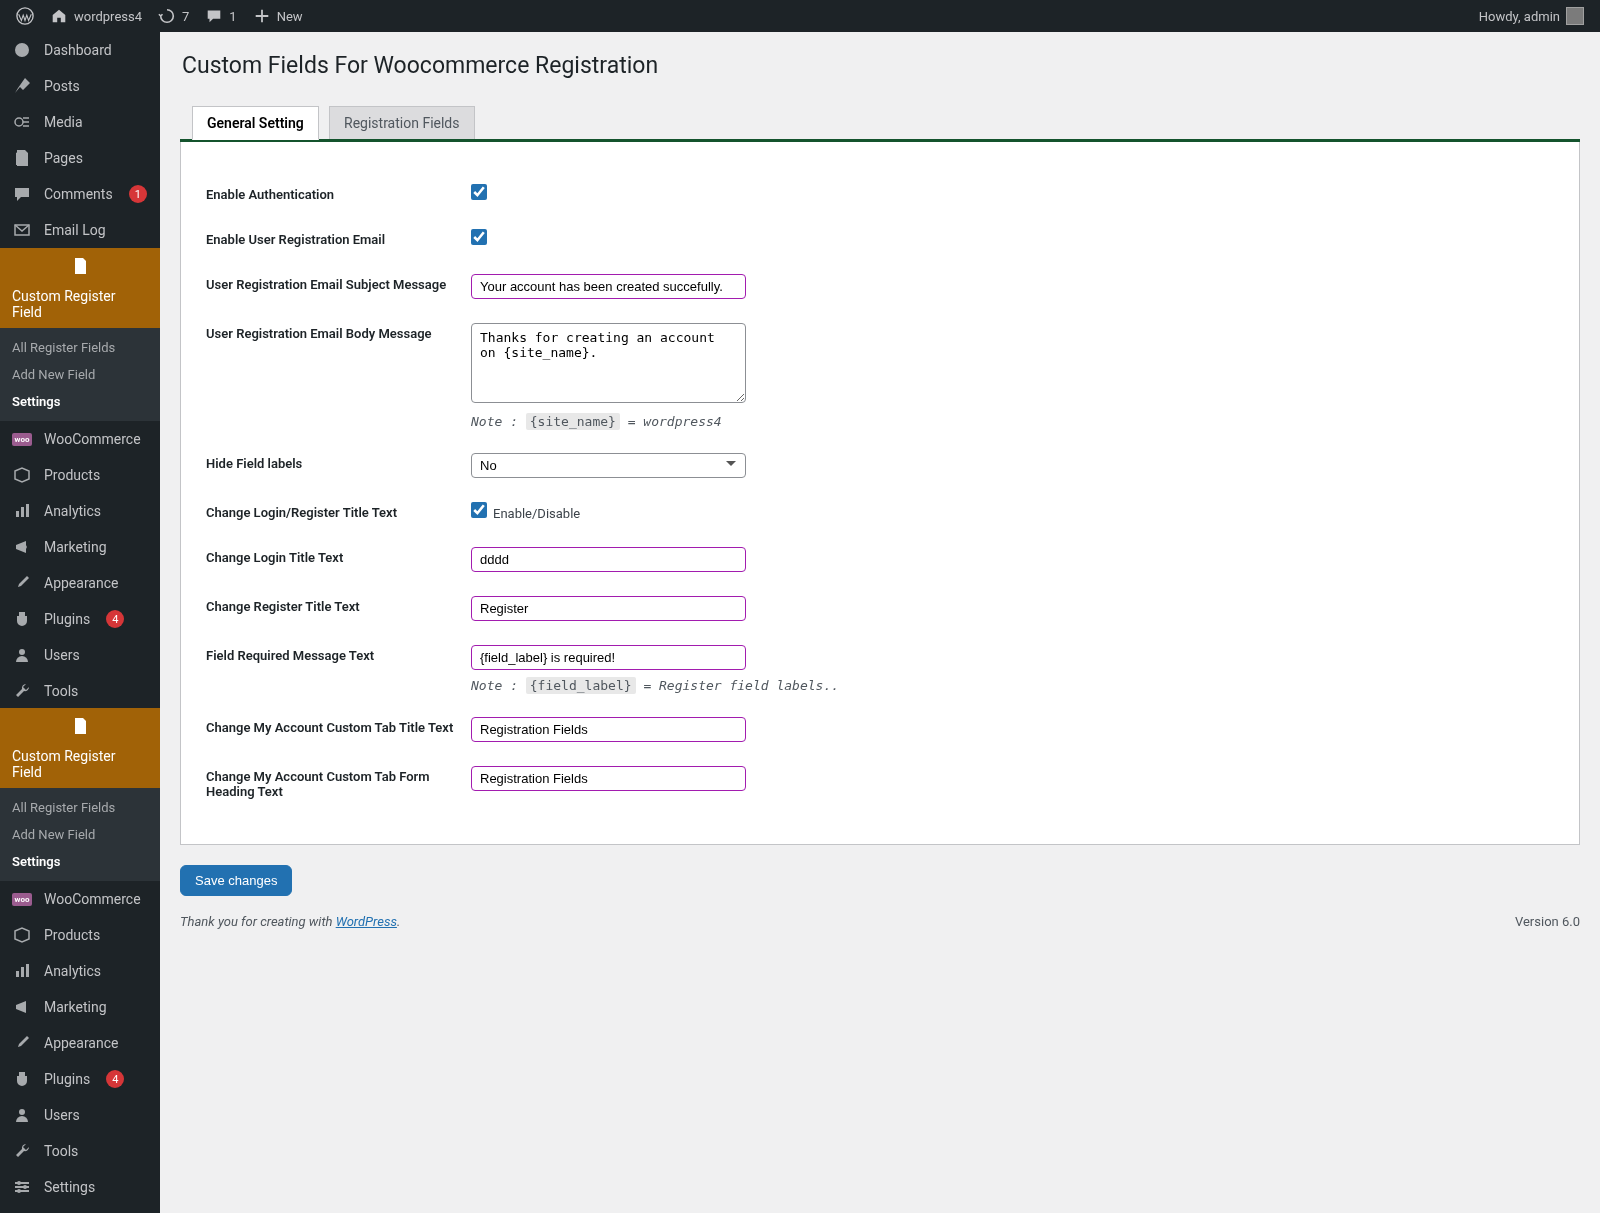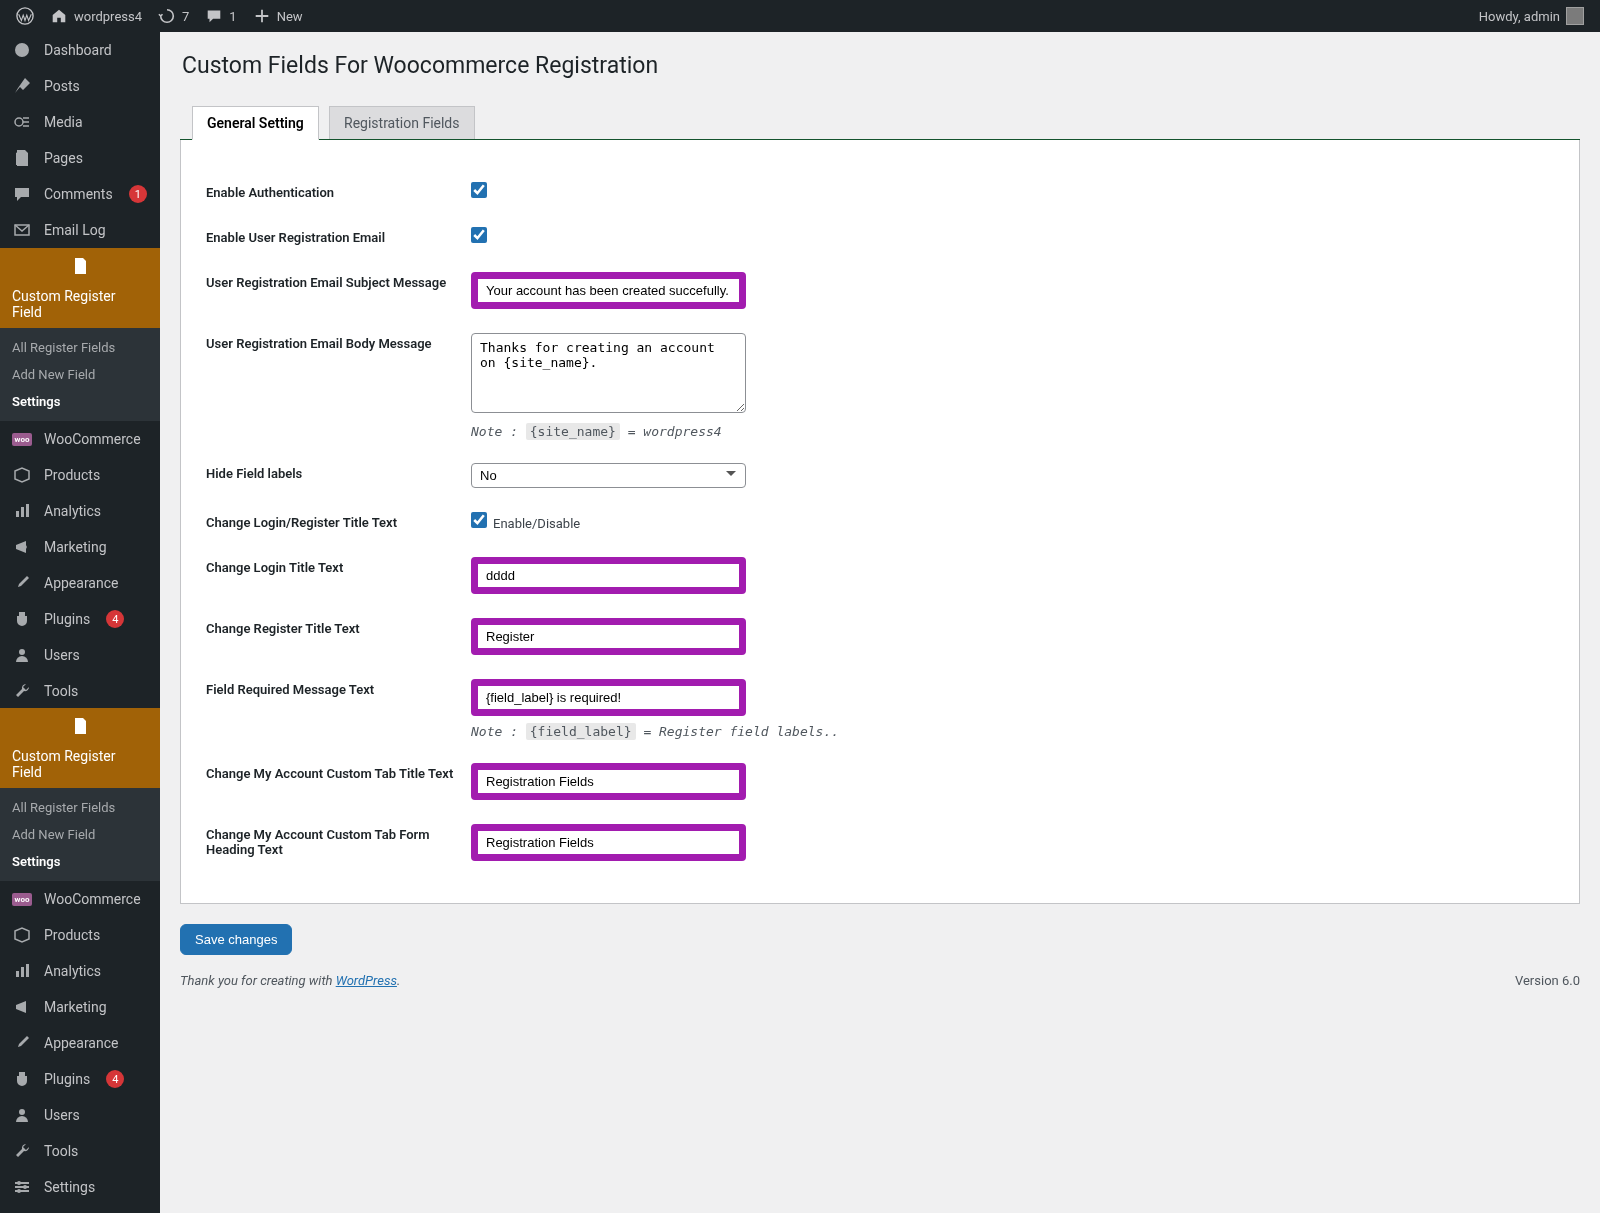--- a/index.html
+++ b/index.html
@@ -23,28 +23,28 @@
 .submenu .sub-item.curr { color:#fff; font-weight:600; }
 .badge { display:inline-flex; align-items:center; justify-content:center; min-width:18px; height:18px; border-radius:9px; background:#d63638; color:#fff; font-size:11px; padding:0 6px; margin-left:4px; }
 .menu-icon { width:20px; height:20px; display:inline-flex; align-items:center; justify-content:center; }
 .menu-icon svg { width:20px; height:20px; fill:#a7aaad; }
 .menu-item.current .menu-icon svg { fill:#fff; }
 .collapse-item { display:flex; align-items:center; gap:8px; padding:8px 12px; color:#a7aaad; font-size:13px; cursor:pointer; }
 
 
 .content { flex:1; padding: 10px 20px 30px 20px; }
 .page-title { font-size:23px; font-weight:400; color:#1d2327; margin: 10px 0 27px 2px; }
-.nav-tab-wrapper { border-bottom:1px solid #14532d; margin:0; padding-left:5px; }
+.nav-tab-wrapper { border-bottom:3px solid #14532d; margin:0; padding-left:5px; }
 .nav-tab { display:inline-block; padding:8px 14px; background:#dcdcde; border:1px solid #c3c4c7; border-bottom:none; margin-left:0.5em; margin-bottom:-1px; font-size:14px; color:#50575e; cursor:pointer; }
 .nav-tab.active { background:#fff; border-bottom:1px solid #fff; color:#000; font-weight:600; }
 .panel { background:#fff; border:1px solid #c3c4c7; border-top:none; padding: 30px 25px; }
 .form-table { width:100%; border-collapse:collapse; }
 .form-table th { text-align:left; vertical-align:top; width:265px; padding: 15px 10px 15px 0; font-weight:600; font-size:13px; color:#1d2327; }
 .form-table td { vertical-align:top; padding: 12px 10px 12px 0; }
-.form-table input[type=text] { width:275px; border:7px solid #a21caf; border-radius:4px; padding:4px 8px; font-size:13px; background:#fff; }
+.form-table input[type=text] { width:275px; border:1px solid #a21caf; border-radius:4px; padding:4px 8px; font-size:13px; background:#fff; }
 .form-table textarea { width:275px; height:80px; border:1px solid #8c8f94; border-radius:4px; padding:6px 8px; font-size:13px; resize:both; }
 .form-table select { width:275px; border:1px solid #8c8f94; border-radius:4px; padding:4px 24px 4px 8px; font-size:13px; background:#fff; appearance:none; }
 .select-wrap { position:relative; display:inline-block; }
 .select-wrap::after { content:""; position:absolute; right:10px; top:50%; transform:translateY(-50%); border:5px solid transparent; border-top-color:#555; pointer-events:none; }
 input[type=checkbox] { width:16px; height:16px; accent-color:#2271b1; }
 .note { font-family: monospace; font-style:italic; color:#50575e; margin-top:8px; font-size:13px; }
 .note code { background:#e8e8e8; padding:1px 4px; border-radius:2px; font-style:normal; }
 .inline-label { margin-left:6px; font-size:13px; }
 .button-primary { background:#2271b1; border:1px solid #2271b1; color:#fff; padding:7px 14px; border-radius:6px; font-size:13px; cursor:pointer; margin-top:20px; }
 .footer { display:flex; justify-content:space-between; margin-top:18px; font-size:13px; color:#50575e; font-style:italic; }

